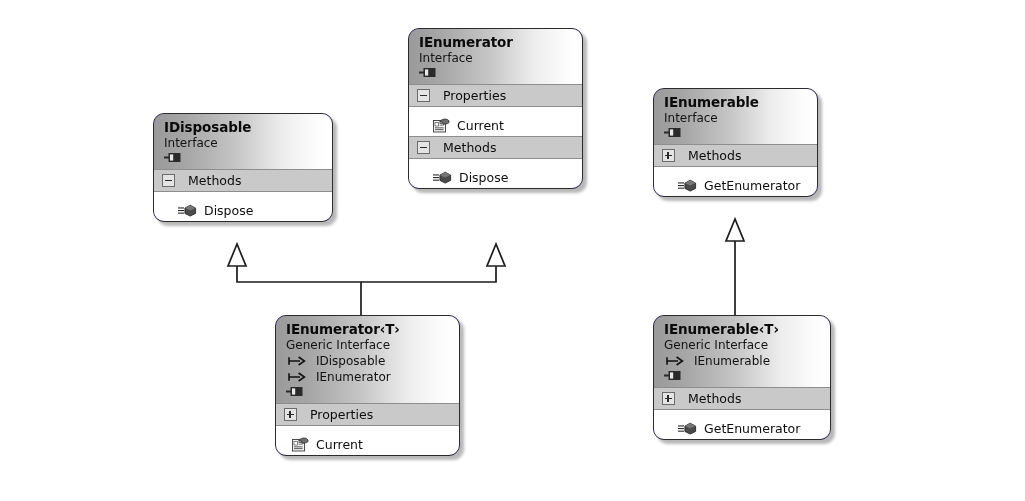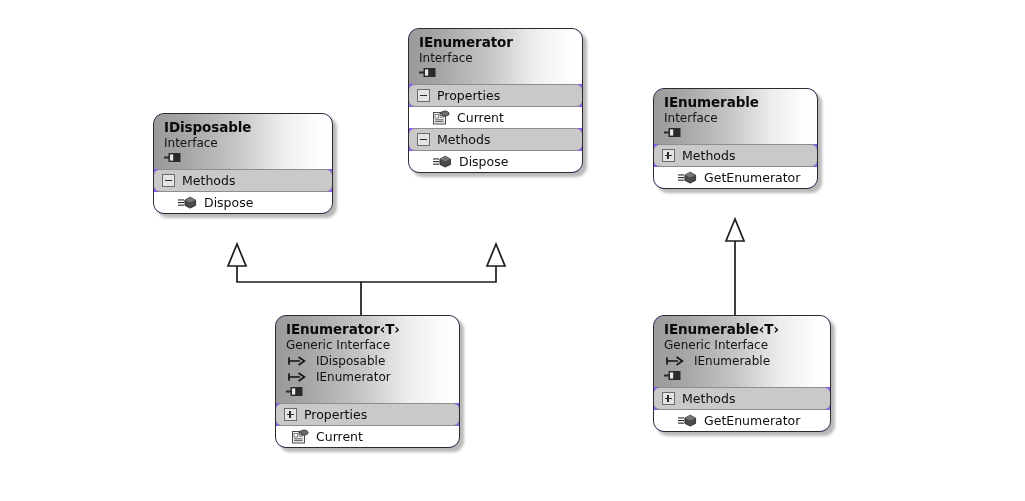--- a/index.html
+++ b/index.html
@@ -35,32 +35,32 @@
   .hdr .stereo{
     font-size:12px;line-height:15px;color:#141414;margin-top:1px;
   }
   .hdr .baseline{
     display:flex;align-items:center;gap:6px;
     font-size:12px;line-height:15px;color:#141414;margin-top:1px;
   }
 
   
   .sect{
-    display:flex;align-items:center;gap:7px;
+    display:flex;align-items:center;gap:13px;
     background:#c9c9c9;
     border-top:1px solid #8e8e8e;
     border-bottom:1px solid #8e8e8e;
     padding:3px 9px 3px 8px;
-    font-size:12.5px;color:#0d0d0d;border-radius:6px;
+    font-size:12.5px;color:#0d0d0d;
   }
   
   .member{
     display:flex;align-items:center;gap:7px;
     background:#ffffff;
-    padding:3px 9px 3px 24px;
+    padding:11px 9px 3px 24px;
     font-size:12.5px;color:#0d0d0d;
   }
 
   
   .exp{
     flex:0 0 auto;
     width:11px;height:11px;
     border:1px solid #6b6b6b;
     background:#e4e4e4;
     position:relative;

